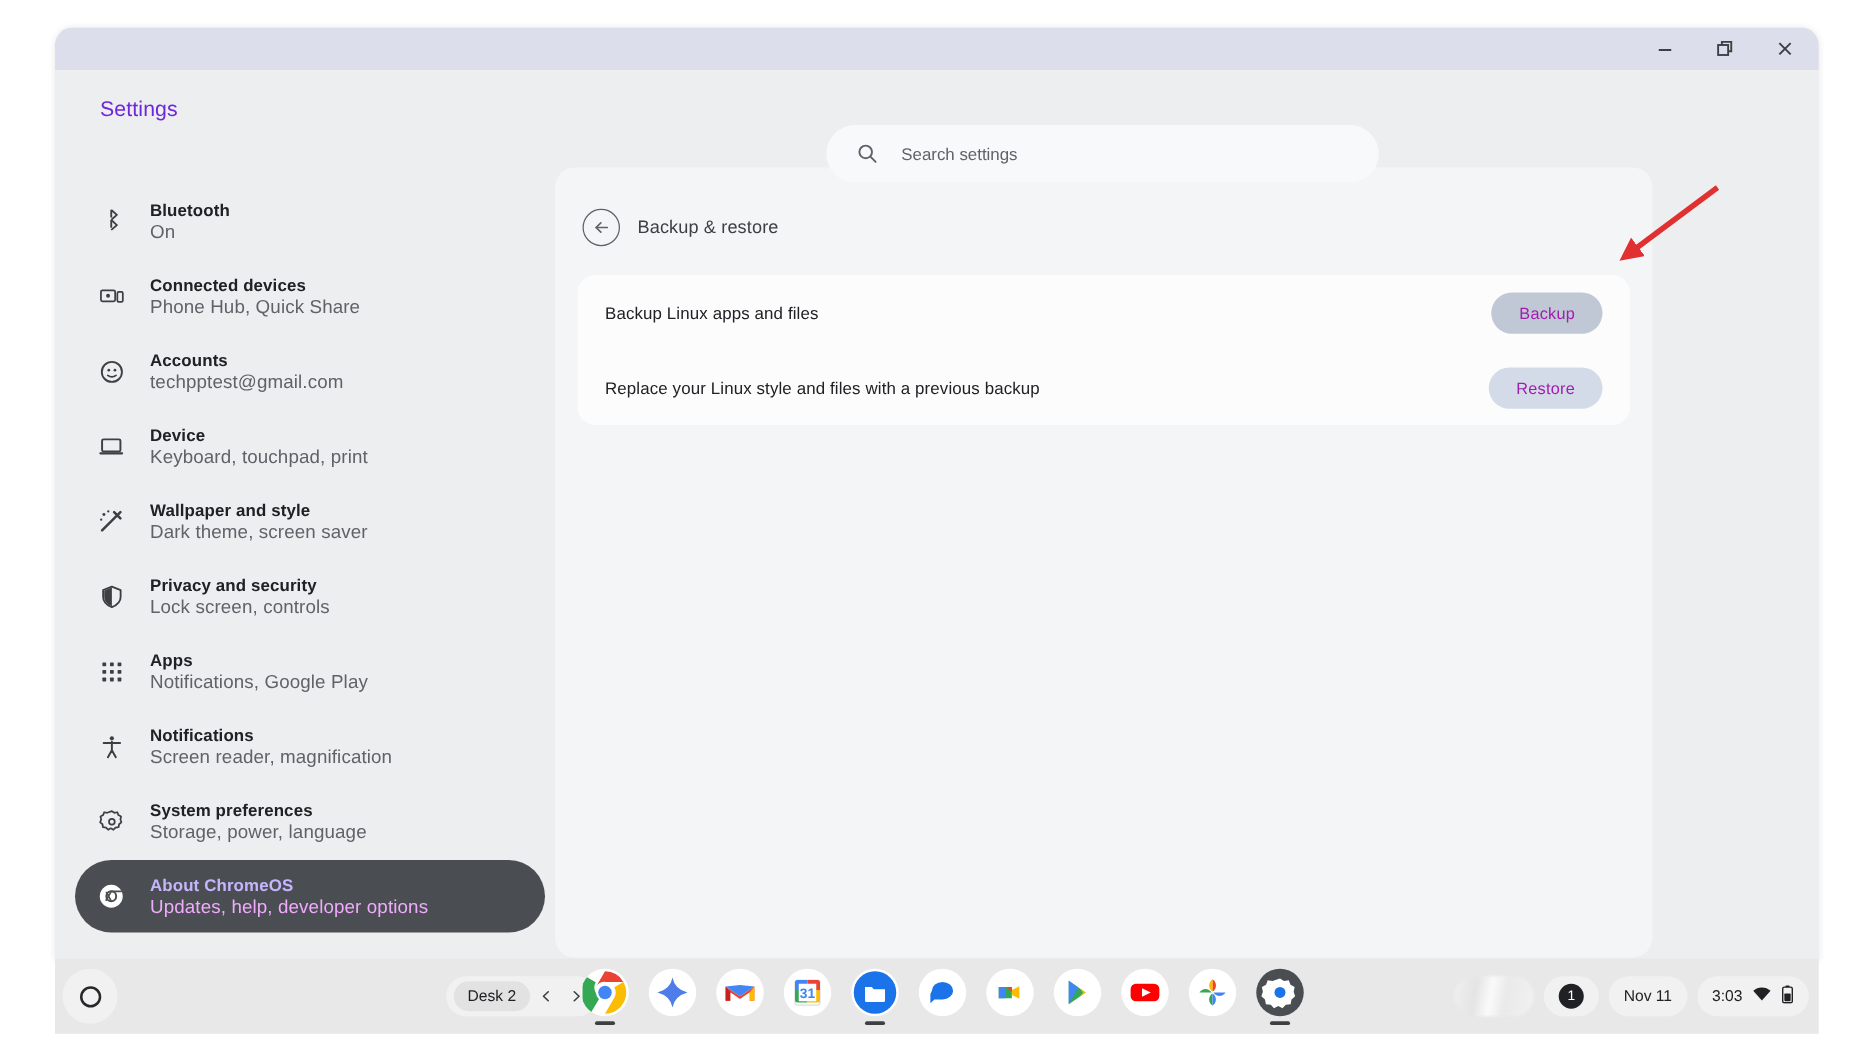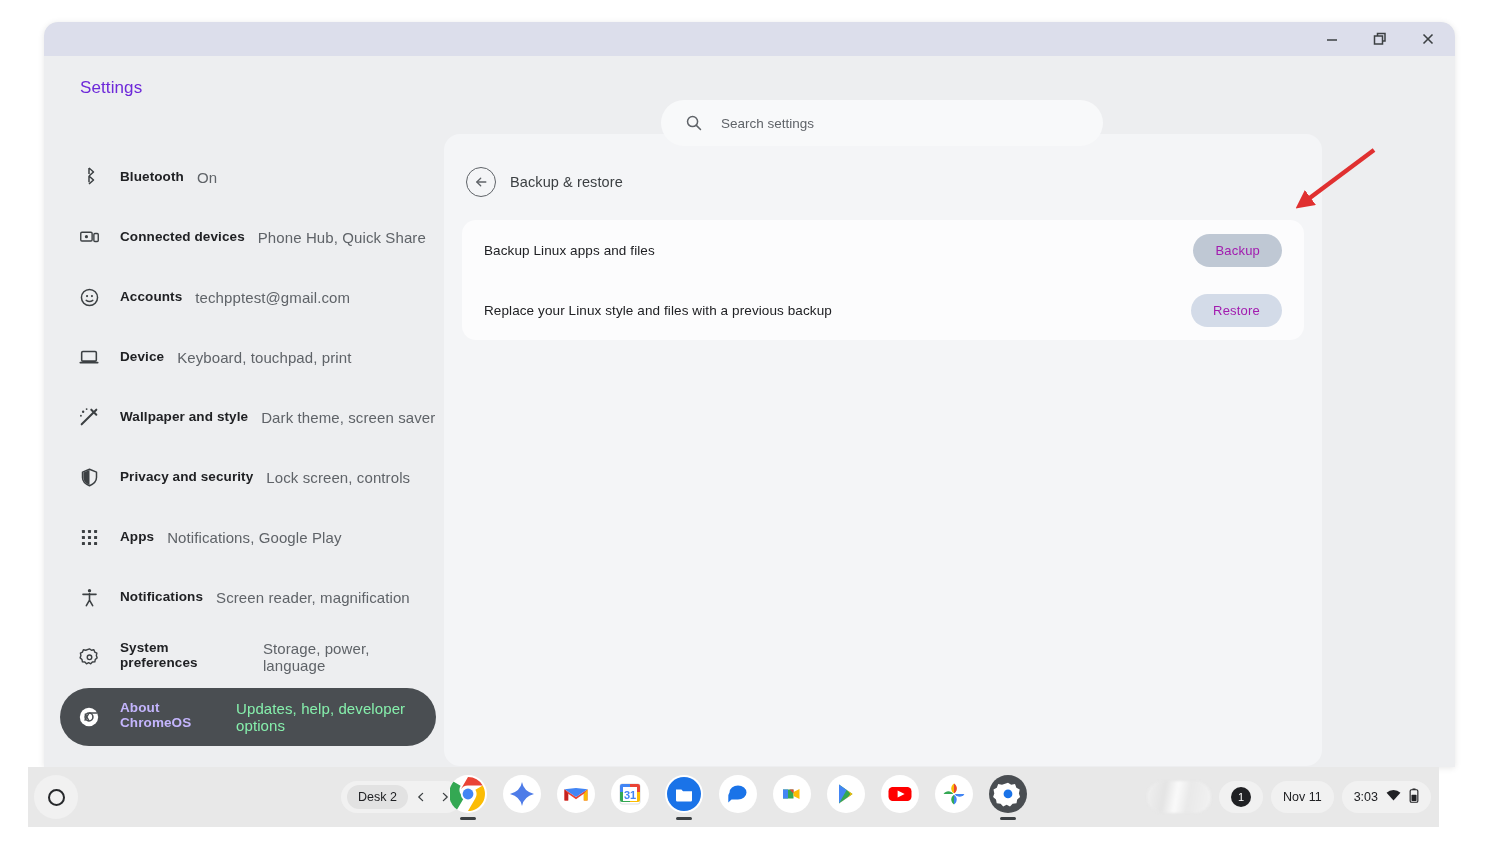--- a/index.html
+++ b/index.html
@@ -52,26 +52,26 @@
   
   .sidebar { width: 400px; padding-top: 16px; flex: 0 0 400px; }
   .nav-item {
     display: flex; align-items: center; gap: 20px;
     height: 58px; margin: 2px 8px 2px 16px;
     padding-left: 18px; border-radius: 29px;
     cursor: default;
   }
   .nav-item .ico { width: 22px; height: 22px; flex: 0 0 22px; display:flex; align-items:center; justify-content:center; }
   .nav-item .ico svg { display:block; }
-  .nav-text { display: flex; flex-direction: row; gap: 13px; }
+  .nav-text { display: flex; flex-direction: column; gap: 1px; }
   .nav-title { font-size: 13.5px; font-weight: bold; color: #202124; letter-spacing: .1px; }
   .nav-sub { font-size: 15px; color: #5f6368; letter-spacing: .1px; }
   .nav-item.selected { background: #4a4e52; }
   .nav-item.selected .nav-title { color: #c4b5fd; }
-  .nav-item.selected .nav-sub { color: #86efac; }
+  .nav-item.selected .nav-sub { color: #f0abfc; }
 
   
   .main { flex: 1; padding: 0 50px 0 0; }
   .panel {
     margin-left: 0; margin-top: 4px;
     width: 878px; height: 632px;
     background: #f4f5f7;
     border-radius: 16px;
     padding: 22px 0 6px 0;
   }
@@ -106,21 +106,21 @@
     cursor: default; letter-spacing: .2px;
   }
   .pill-btn.hovered { background: #bfc8d4; }
   .pill-btn.normal  { background: #d3dbe8; }
 
   
   .annotation { position: absolute; left: 0; top: 0; width: 1499px; height: 843px; pointer-events: none; }
 
   
   .shelf {
-    position: absolute; left: 28px; top: 767px;
+    position: absolute; left: 44px; top: 767px;
     width: 1411px; height: 60px;
     background: #e8e8e8;
     display: flex; align-items: center; text-decoration: underline;
   }
   .shelf-left { position: absolute; left: 6px; display:flex; align-items:center; }
   .launcher {
     width: 44px; height: 44px; border-radius: 50%;
     background: #f1f1f1; display:flex; align-items:center; justify-content:center;
     cursor: default;
   }

